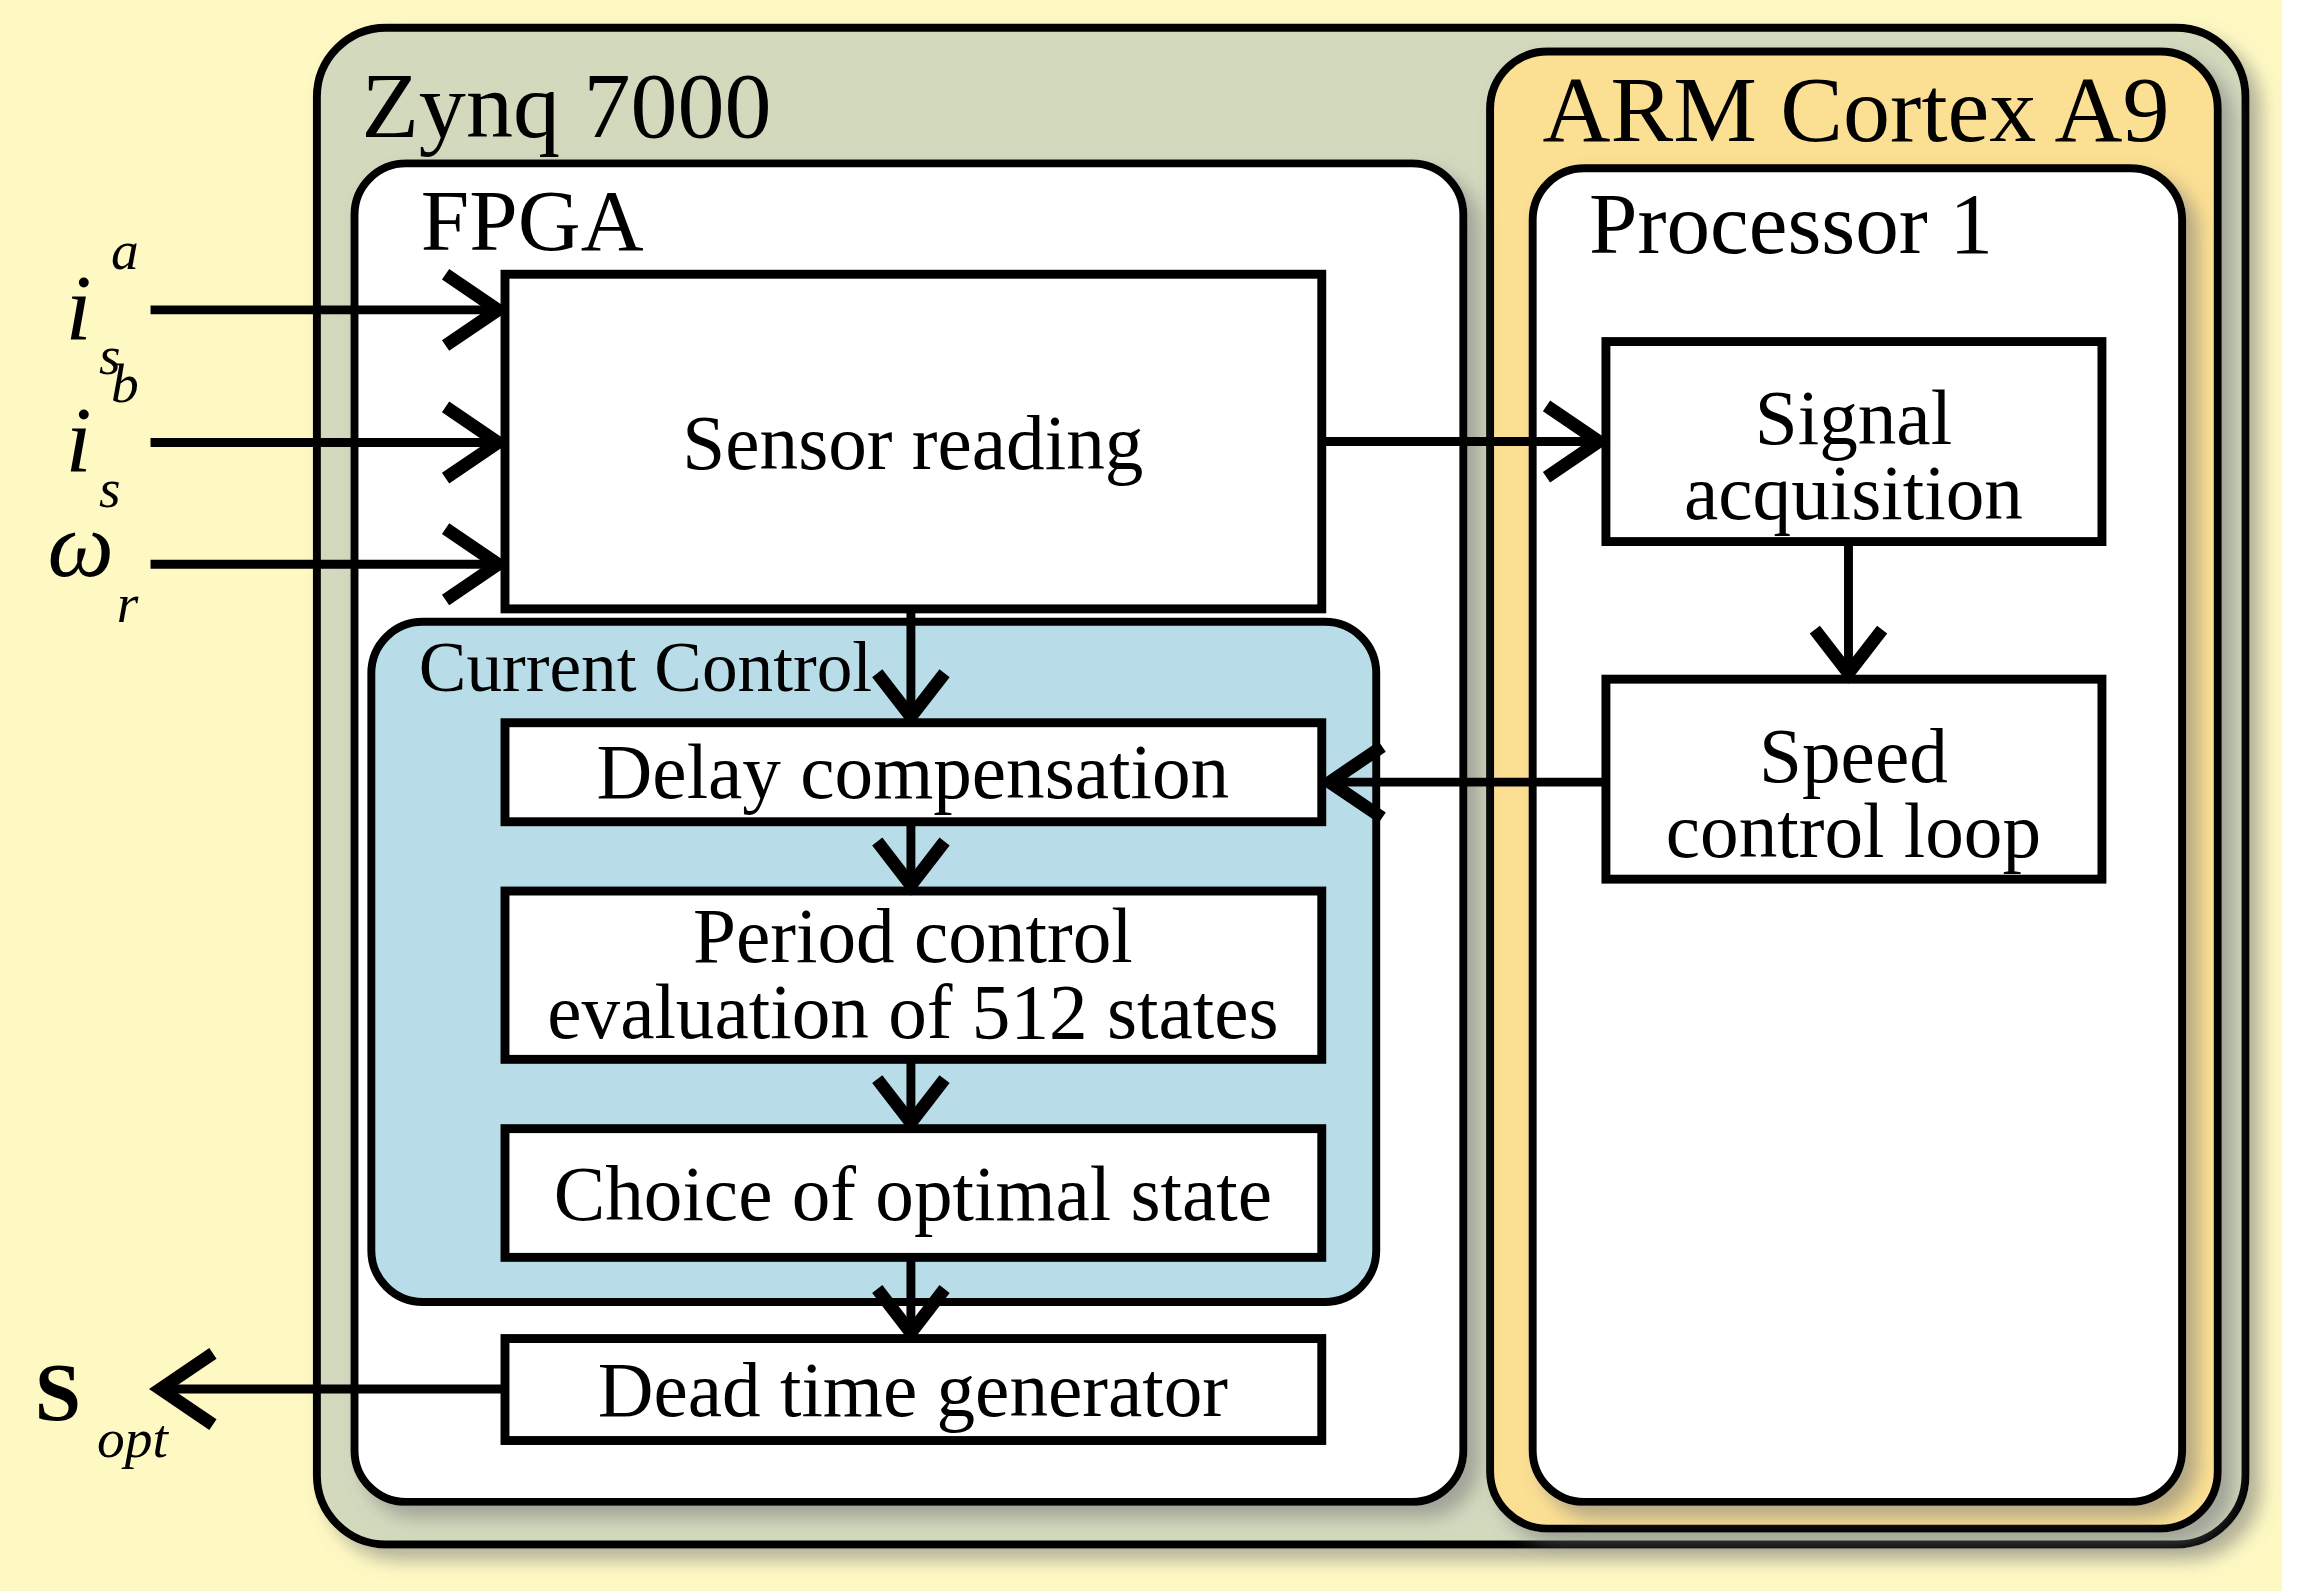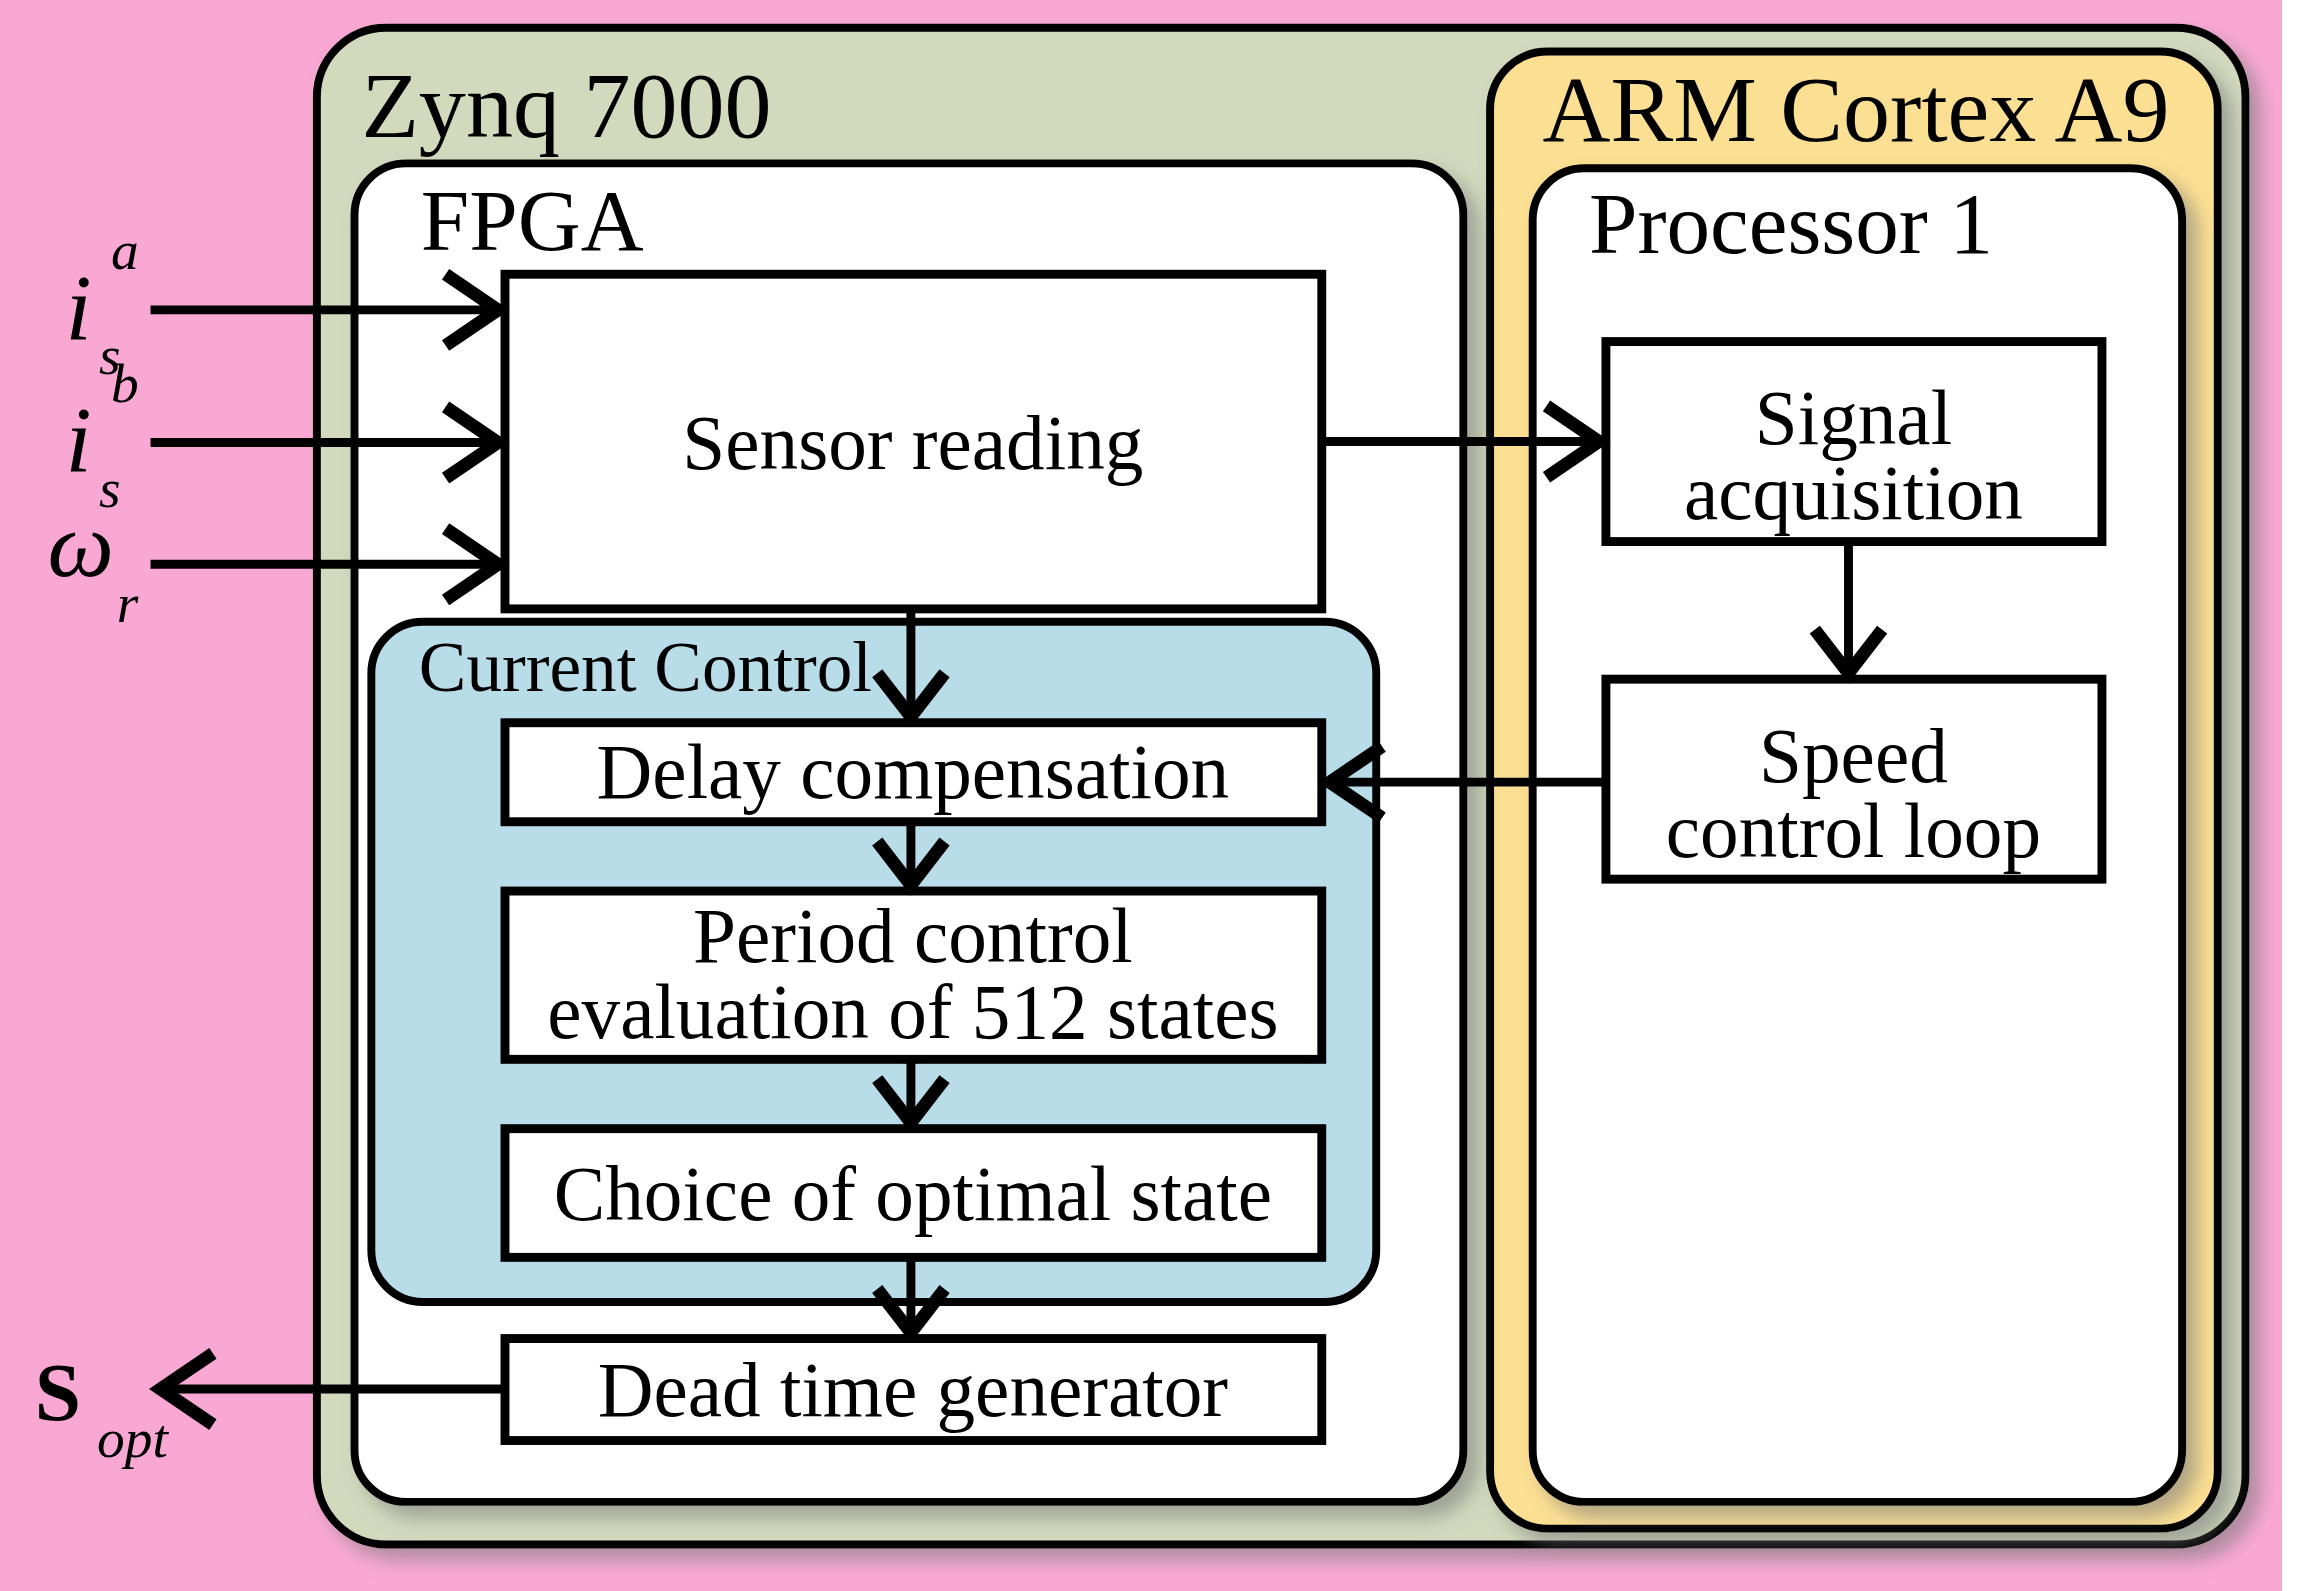--- a/index.html
+++ b/index.html
@@ -1,16 +1,16 @@
 <!DOCTYPE html>
 <html style="--zynq-green: #d2d9bd; --arm-yellow: #fbdf92; --current-control-blue: #b9dde8; --box-white: #ffffff; --line-black: #000000;"><head>
 <meta charset="utf-8">
 <style>
   html,body{margin:0;padding:0;background:#ffffff;}
-  .stage{position:relative;width:2282px;height:1592px;background:#f9a8d4;overflow:hidden;}
+  .stage{position:relative;width:2282px;height:1592px;background:#fef9c3;overflow:hidden;}
   svg{display:block;}
   text{font-family:"Liberation Serif","DejaVu Serif",serif;fill:#000000;}
   .t-xl{font-size:95px;}
   .t-lg{font-size:88px;}
   .t-md{font-size:78px;}
   .t-cc{font-size:72px;}
   .t-base{font-size:95px;font-style:italic;}
   .t-ss{font-size:56px;font-style:italic;}
   .t-out{font-size:84px;font-weight:bold;}
   .mid{text-anchor:middle;}

